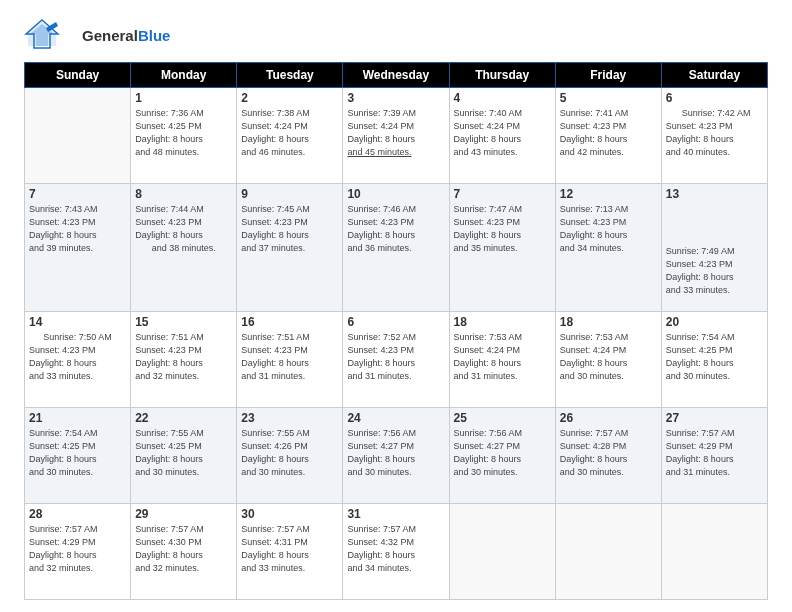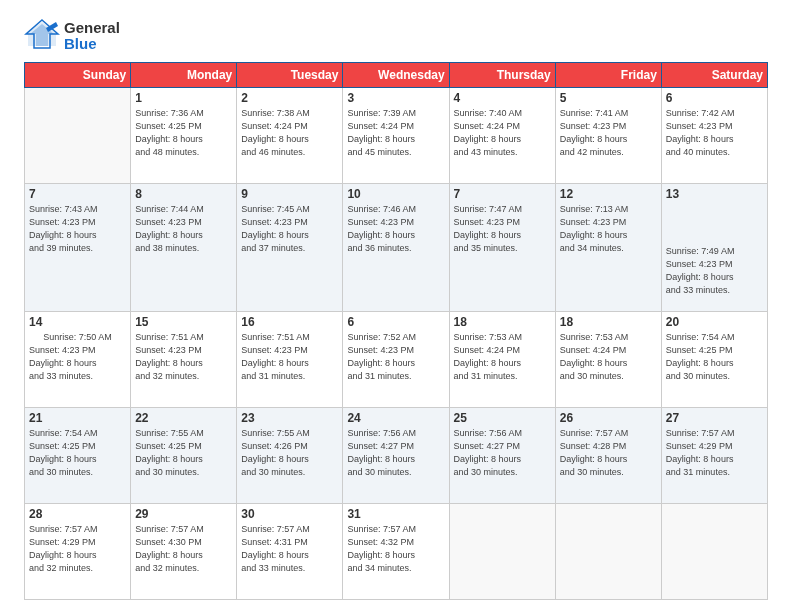--- a/index.html
+++ b/index.html
@@ -23,22 +23,23 @@
       justify-content: space-between;
       margin-bottom: 8px;
     }
     .logo {
       display: flex;
       align-items: center;
       gap: 0;
     }
     .logo-text {
       display: flex;
-      flex-direction: column;
+      flex-direction: row;
       line-height: 1.1;
+      margin-left: 18px;
     }
     .logo-general {
       font-size: 15px;
       font-weight: bold;
       color: #333;
     }
     .logo-blue {
       font-size: 15px;
       font-weight: bold;
       color: #1a6fcc;
@@ -63,26 +64,26 @@
       margin-top: 2px;
     }
     .calendar {
       flex: 1;
       border: 1px solid #ccc;
       border-collapse: collapse;
       width: 100%;
       table-layout: fixed;
     }
     .calendar th {
-      background: #ef4444;
+      background: #000000;
       color: #fff;
       font-size: 12px;
       font-weight: bold;
       padding: 5px 4px;
-      text-align: right;
+      text-align: center;
       border: 1px solid #1a5a99;
     }
     .calendar td {
       border: 1px solid #ccc;
       vertical-align: top;
       padding: 3px 4px;
       font-size: 9.5px;
       color: #333;
       height: 88px;
       background: #fff;
@@ -160,21 +161,21 @@
               <span style="display: block;">Daylight: 8 hours</span>
               <span style="display: block;">and 46 minutes.</span>
             </div>
           </td>
           <td>
             <span class="day-num">3</span>
             <div class="day-info">
               <span style="display: block;">Sunrise: 7:39 AM</span>
               <span style="display: block;">Sunset: 4:24 PM</span>
               <span style="display: block;">Daylight: 8 hours</span>
-              <span style="display: block;">and 45 minutes.</span>
+              <span style="display: block; text-decoration: underline;">and 45 minutes.</span>
             </div>
           </td>
           <td>
             <span class="day-num">4</span>
             <div class="day-info">
               <span style="display: block;">Sunrise: 7:40 AM</span>
               <span style="display: block;">Sunset: 4:24 PM</span>
               <span style="display: block;">Daylight: 8 hours</span>
               <span style="display: block;">and 43 minutes.</span>
             </div>
@@ -184,21 +185,21 @@
             <div class="day-info">
               <span style="display: block;">Sunrise: 7:41 AM</span>
               <span style="display: block;">Sunset: 4:23 PM</span>
               <span style="display: block;">Daylight: 8 hours</span>
               <span style="display: block;">and 42 minutes.</span>
             </div>
           </td>
           <td>
             <span class="day-num">6</span>
             <div class="day-info">
-              <span style="display: block;">Sunrise: 7:42 AM</span>
+              <span style="display: block; margin-left: 16px;">Sunrise: 7:42 AM</span>
               <span style="display: block;">Sunset: 4:23 PM</span>
               <span style="display: block;">Daylight: 8 hours</span>
               <span style="display: block;">and 40 minutes.</span>
             </div>
           </td>
         </tr>
         <tr>
           <td class="row-shade">
             <span class="day-num">7</span>
             <div class="day-info">
@@ -207,21 +208,21 @@
               <span style="display: block;">Daylight: 8 hours</span>
               <span style="display: block;">and 39 minutes.</span>
             </div>
           </td>
           <td class="row-shade">
             <span class="day-num">8</span>
             <div class="day-info">
               <span style="display: block;">Sunrise: 7:44 AM</span>
               <span style="display: block;">Sunset: 4:23 PM</span>
               <span style="display: block;">Daylight: 8 hours</span>
-              <span style="display: block;">and 38 minutes.</span>
+              <span style="display: block; text-align: center;">and 38 minutes.</span>
             </div>
           </td>
           <td class="row-shade">
             <span class="day-num">9</span>
             <div class="day-info">
               <span style="display: block;">Sunrise: 7:45 AM</span>
               <span style="display: block;">Sunset: 4:23 PM</span>
               <span style="display: block;">Daylight: 8 hours</span>
               <span style="display: block;">and 37 minutes.</span>
             </div>

